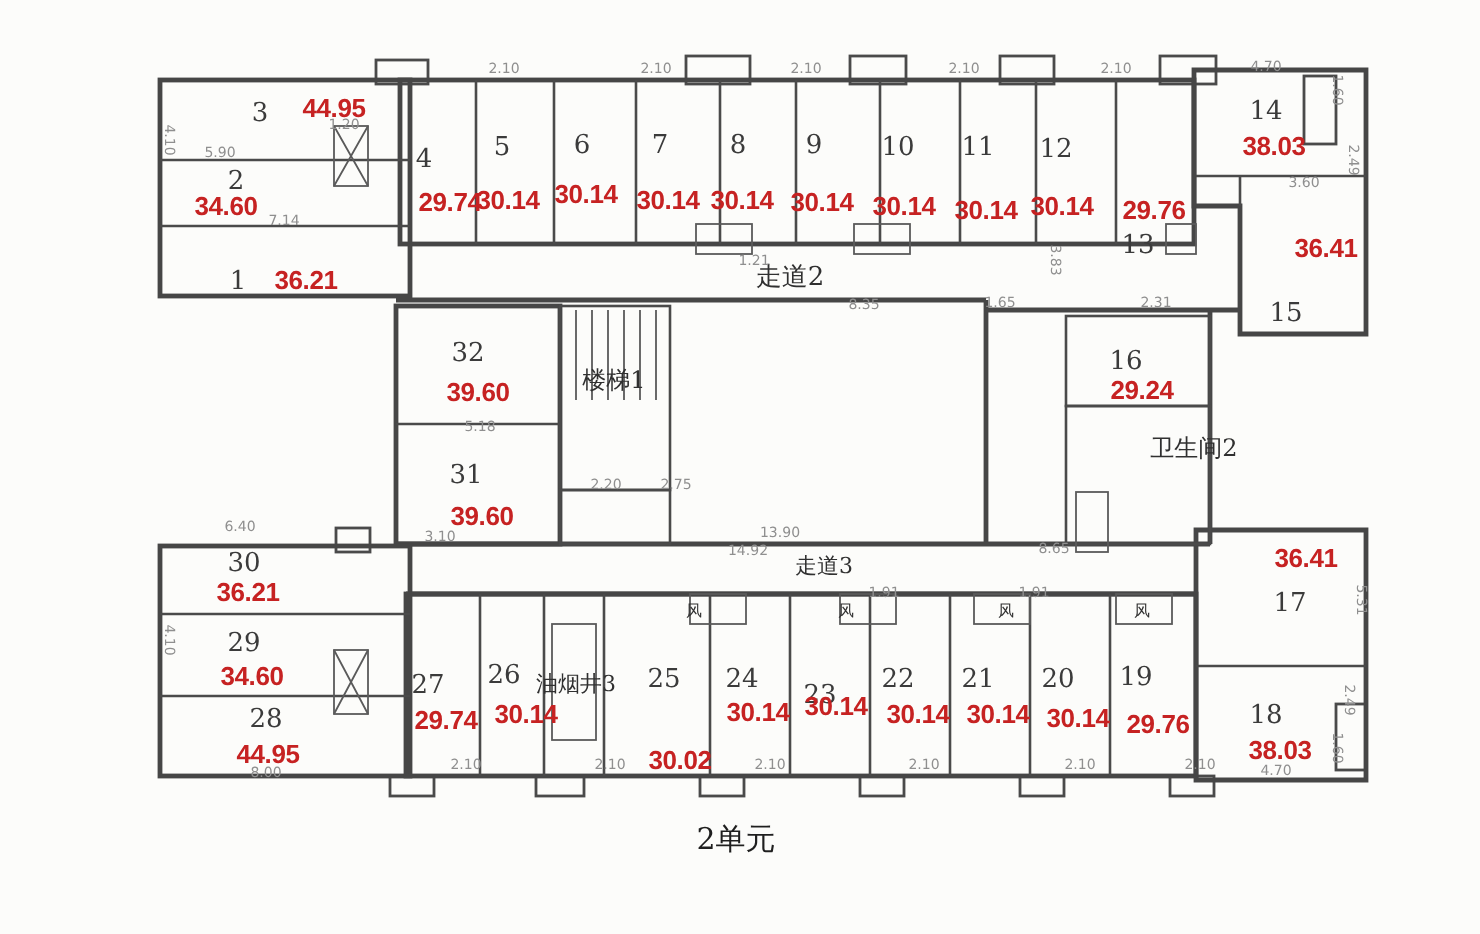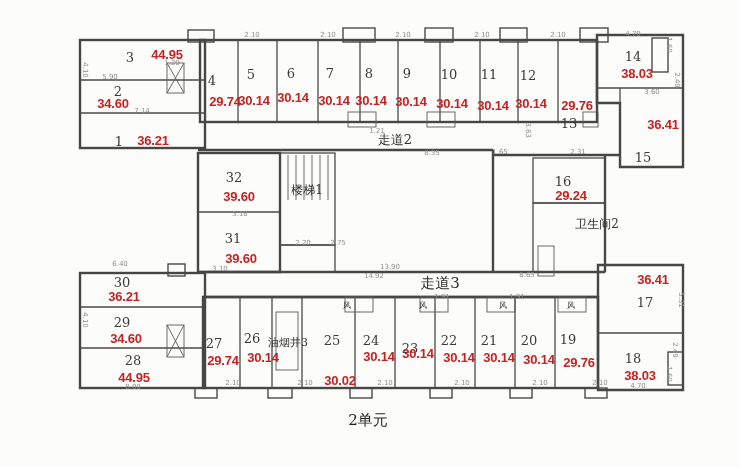--- a/index.html
+++ b/index.html
@@ -145,21 +145,21 @@
       <span class="lab area" style="left: 134px; top: 377px;">44.95</span>
       <span class="lab roomnum" style="left: 122px; top: 322px;">29</span>
       <span class="lab area" style="left: 126px; top: 338px;">34.60</span>
       <span class="lab roomnum" style="left: 122px; top: 282px;">30</span>
       <span class="lab area" style="left: 124px; top: 296px;">36.21</span>
       <span class="lab roomnum" style="left: 233px; top: 238px;">31</span>
       <span class="lab area" style="left: 241px; top: 258px;">39.60</span>
       <span class="lab roomnum" style="left: 234px; top: 177px;">32</span>
       <span class="lab area" style="left: 239px; top: 196px;">39.60</span>
       <span class="lab cn" style="left: 395px; top: 139px; font-size: 13px;">走道2</span>
-      <span class="lab cn" style="left: 412px; top: 283px; font-size: 15px; margin-left: 28px;">走道3</span>
+      <span class="lab cn" style="left: 412px; top: 283px; font-size: 11px;">走道3</span>
       <span class="lab cn" style="left: 307px; top: 190px; font-size: 12px;">楼梯1</span>
       <span class="lab cn" style="left: 597px; top: 224px; font-size: 12px;">卫生间2</span>
       <span class="lab cn" style="left: 288px; top: 342px; font-size: 11px;">油烟井3</span>
       <span class="lab cn" style="left: 347px; top: 306px; font-size: 8px;">风</span>
       <span class="lab cn" style="left: 423px; top: 306px; font-size: 8px;">风</span>
       <span class="lab cn" style="left: 503px; top: 306px; font-size: 8px;">风</span>
       <span class="lab cn" style="left: 571px; top: 306px; font-size: 8px;">风</span>
       <span class="lab dim" style="left: 252px; top: 35px;">2.10</span>
       <span class="lab dim" style="left: 328px; top: 35px;">2.10</span>
       <span class="lab dim" style="left: 403px; top: 35px;">2.10</span>

